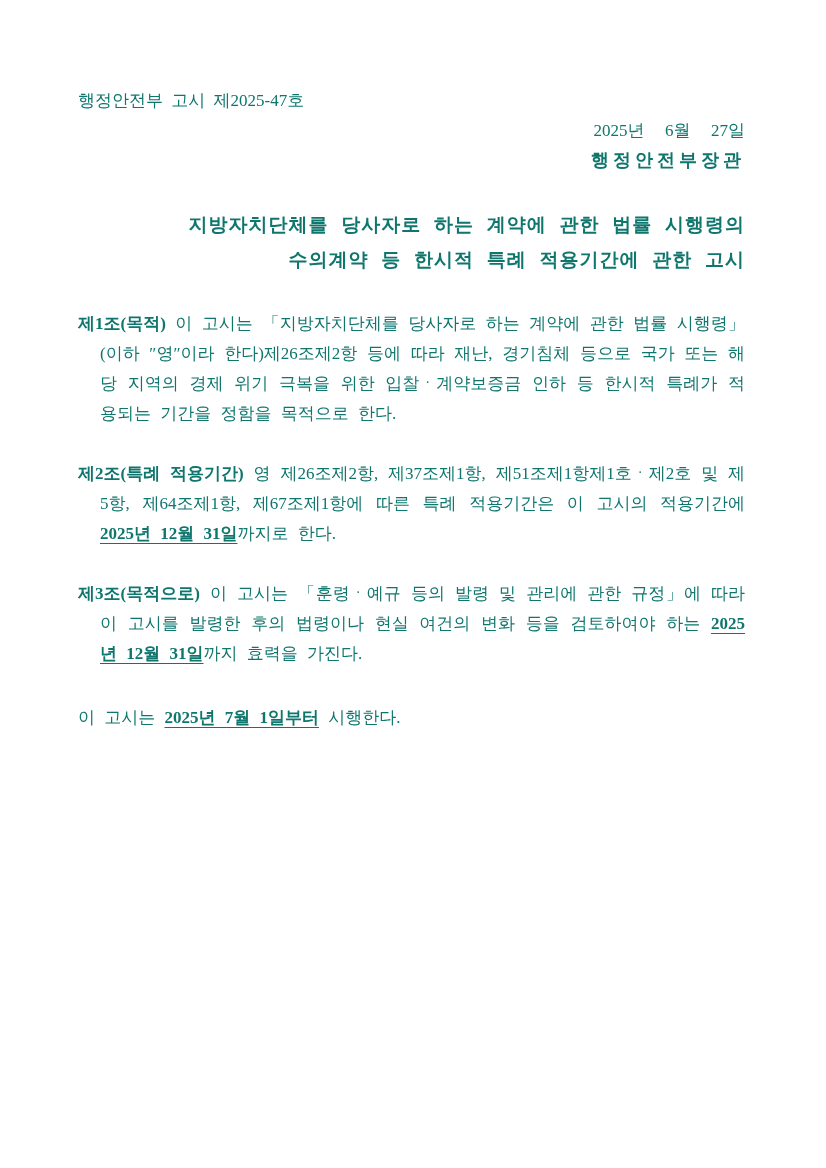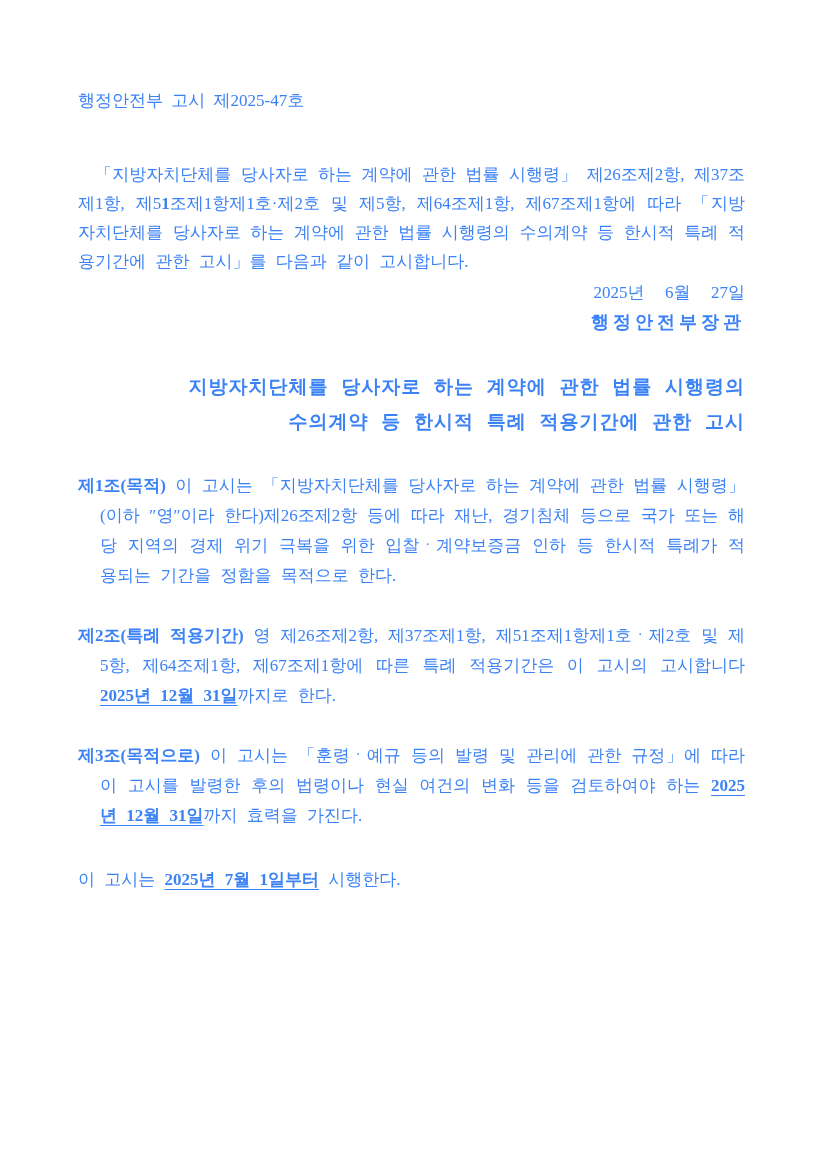--- a/index.html
+++ b/index.html
@@ -7,21 +7,21 @@
     padding: 0;
     background: #ffffff;
   }
   .page {
     position: relative;
     width: 826px;
     height: 1168px;
     box-sizing: border-box;
     padding: 88px 81px 0 78px;
     background: #ffffff;
-    color: #3b82f6;
+    color: #0f766e;
     font-family: "Liberation Serif", "DejaVu Serif", serif;
     font-size: 17px;
     overflow: hidden;
   }
   .notice-no {
     margin: 0;
     line-height: 26px;
     word-spacing: 4px;
   }
   .preamble {
@@ -88,33 +88,32 @@
   }
   b { font-weight: bold; }
 </style>
 </head>
 <body>
 
 <div class="page">
 
   <p class="notice-no">행정안전부 고시 제2025-47호</p>
 
-  <p class="preamble"><span>「지방자치단체를 당사자로 하는 계약에 관한 법률 시행령」 제26조제2항, 제37조제1항, 제5</span><b>1</b><span>조제1항제1호·제2호 및 제5항, 제64조제1항, 제67조제1항에 따라 「지방자치단체를 당사자로 하는 계약에 관한 법률 시행령의 수의계약 등 한시적 특례 적용기간에 관한 고시」를 다음과 같이 고시합니다.</span></p>
 
   <p class="right-line date-line">2025년  6월  27일</p>
 
   <p class="right-line issuer-line">행정안전부장관</p>
 
   <h1 class="doc-title">
     <span class="title-line">지방자치단체를 당사자로 하는 계약에 관한 법률 시행령의</span>
     <span class="title-line">수의계약 등 한시적 특례 적용기간에 관한 고시</span>
   </h1>
 
   <p class="article first"><b class="article-label">제1조(목적)</b><span> 이 고시는 「지방자치단체를 당사자로 하는 계약에 관한 법률 시행령」(이하 ″영″이라 한다)제26조제2항 등에 따라 재난, 경기침체 등으로 국가 또는 해당 지역의 경제 위기 극복을 위한 입찰ㆍ계약보증금 인하 등 한시적 특례가 적용되는 기간을 정함을 목적으로 한다.</span></p>
 
-  <p class="article"><b class="article-label">제2조(특례 적용기간)</b><span> 영 제26조제2항, 제37조제1항, 제51조제1항제1호ㆍ제2호 및 제5항, 제64조제1항, 제67조제1항에 따른 특례 적용기간은 이 고시의 고시합니다 </span><span class="hl">2025년 12월 31일</span><span>까지로 한다.</span></p>
+  <p class="article"><b class="article-label">제2조(특례 적용기간)</b><span> 영 제26조제2항, 제37조제1항, 제51조제1항제1호ㆍ제2호 및 제5항, 제64조제1항, 제67조제1항에 따른 특례 적용기간은 이 고시의 적용기간에 </span><span class="hl">2025년 12월 31일</span><span>까지로 한다.</span></p>
 
   <p class="article"><b class="article-label">제3조(목적으로)</b><span> 이 고시는 「훈령ㆍ예규 등의 발령 및 관리에 관한 규정」에 따라 이 고시를 발령한 후의 법령이나 현실 여건의 변화 등을 검토하여야 하는 </span><span class="hl">2025년 12월 31일</span><span>까지 효력을 가진다.</span></p>
 
 
   <p class="annex-body"><span>이 고시는 </span><span class="hl">2025년 7월 1일부터</span><span> 시행한다.</span></p>
 
 </div>
 
 </body></html>

